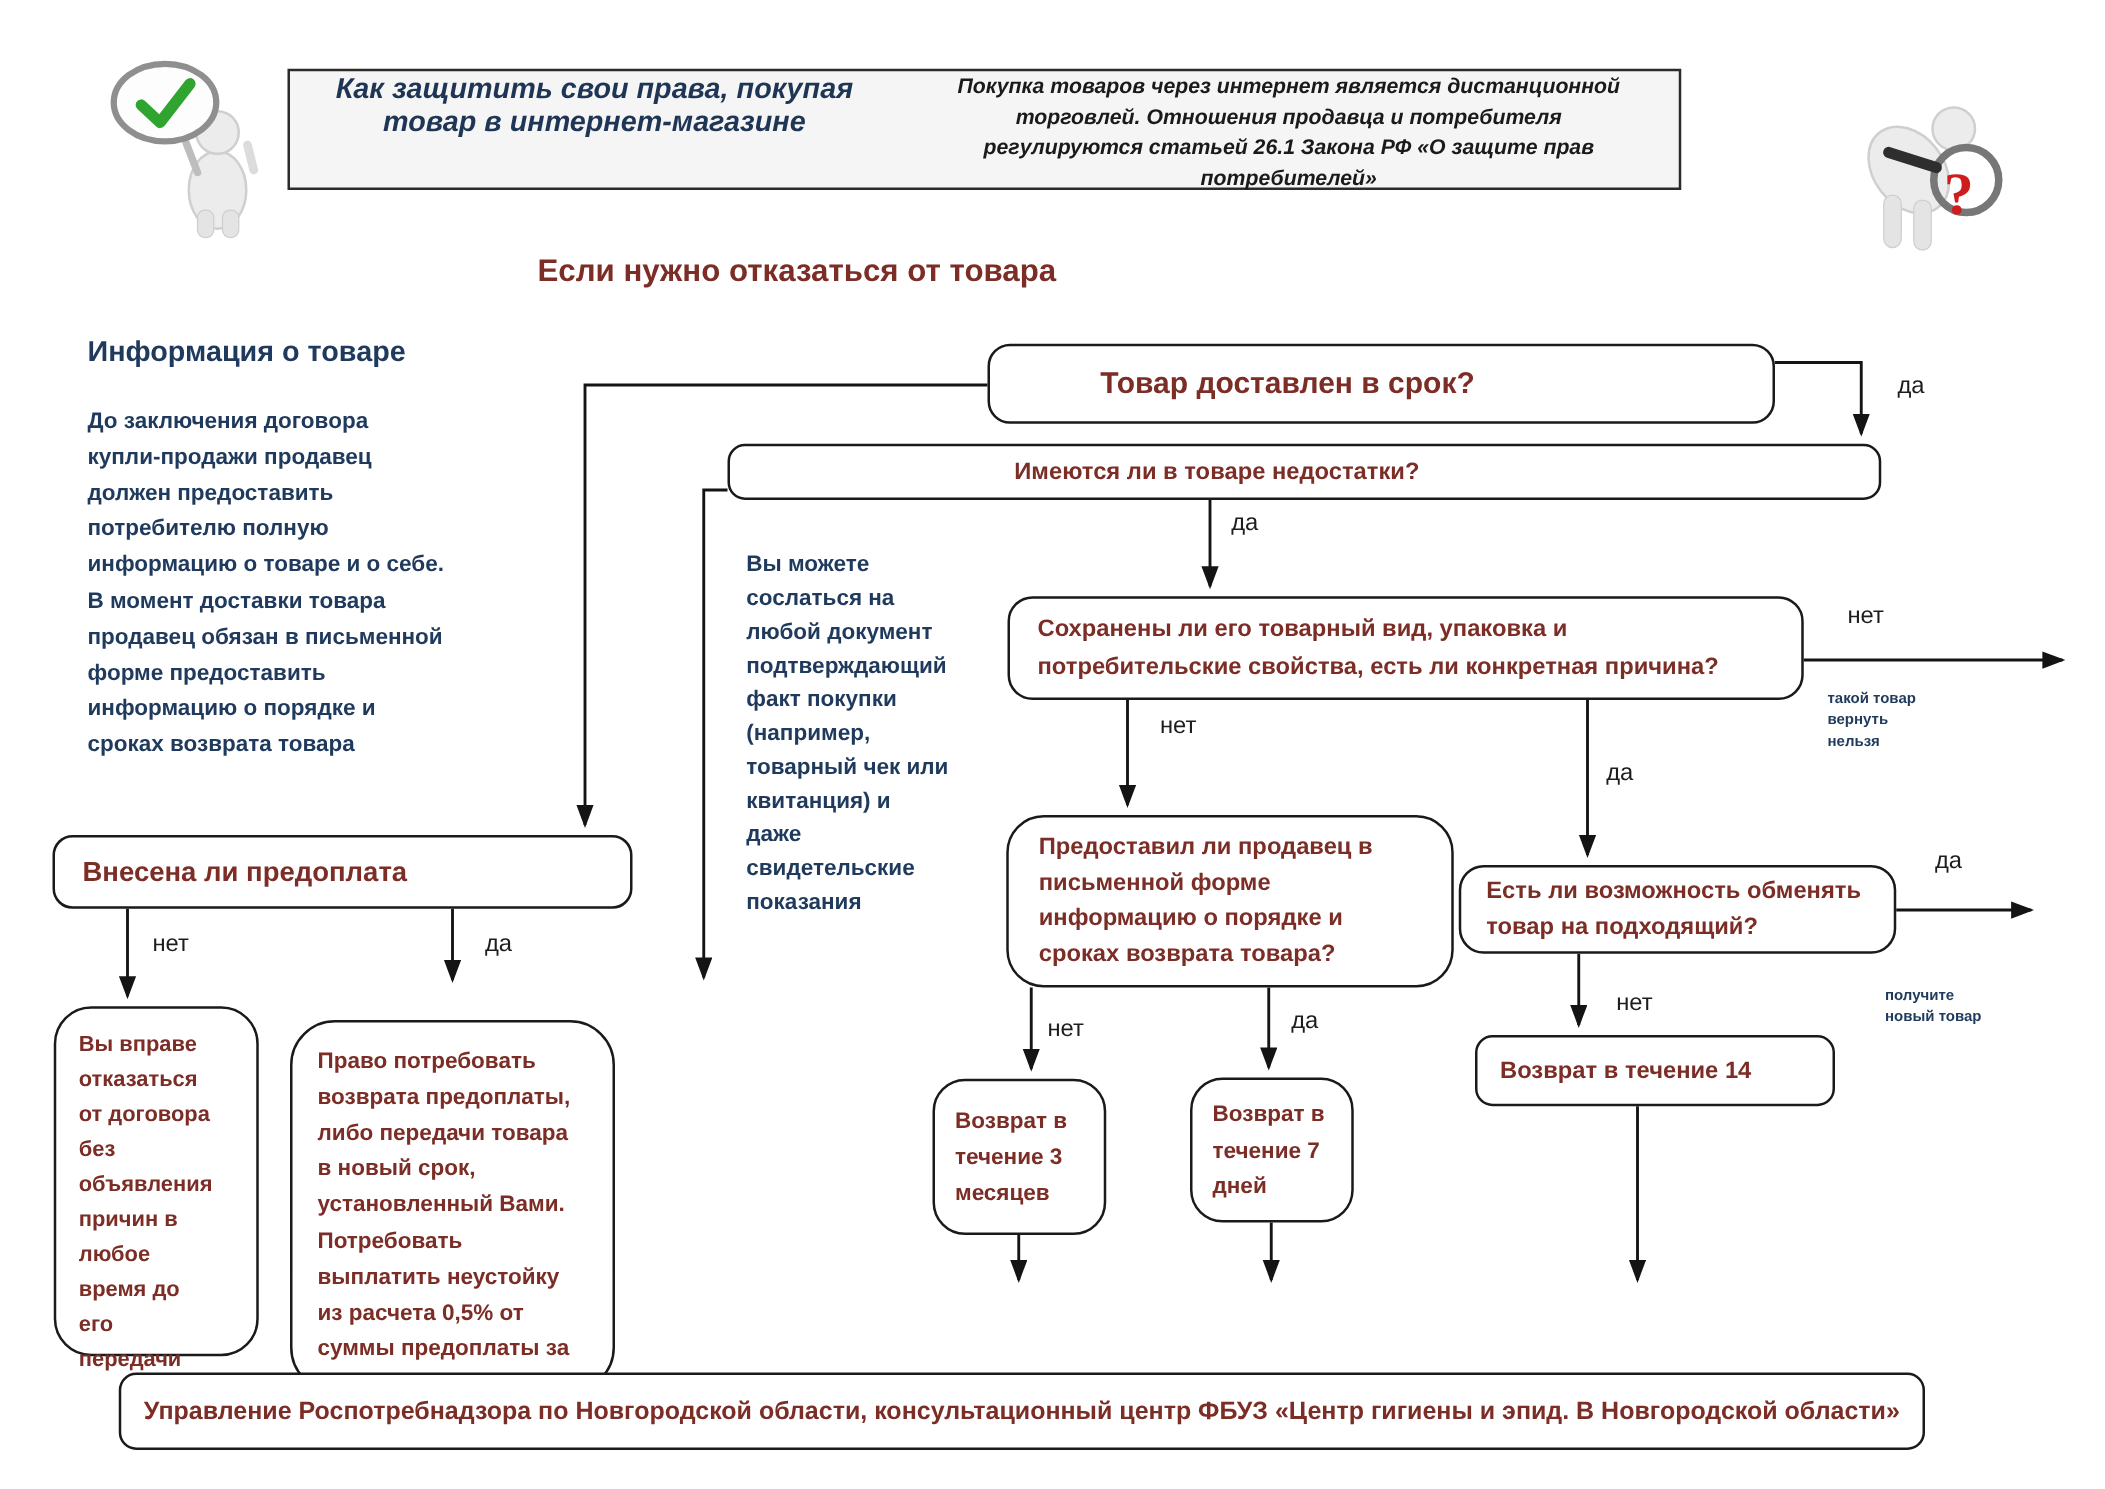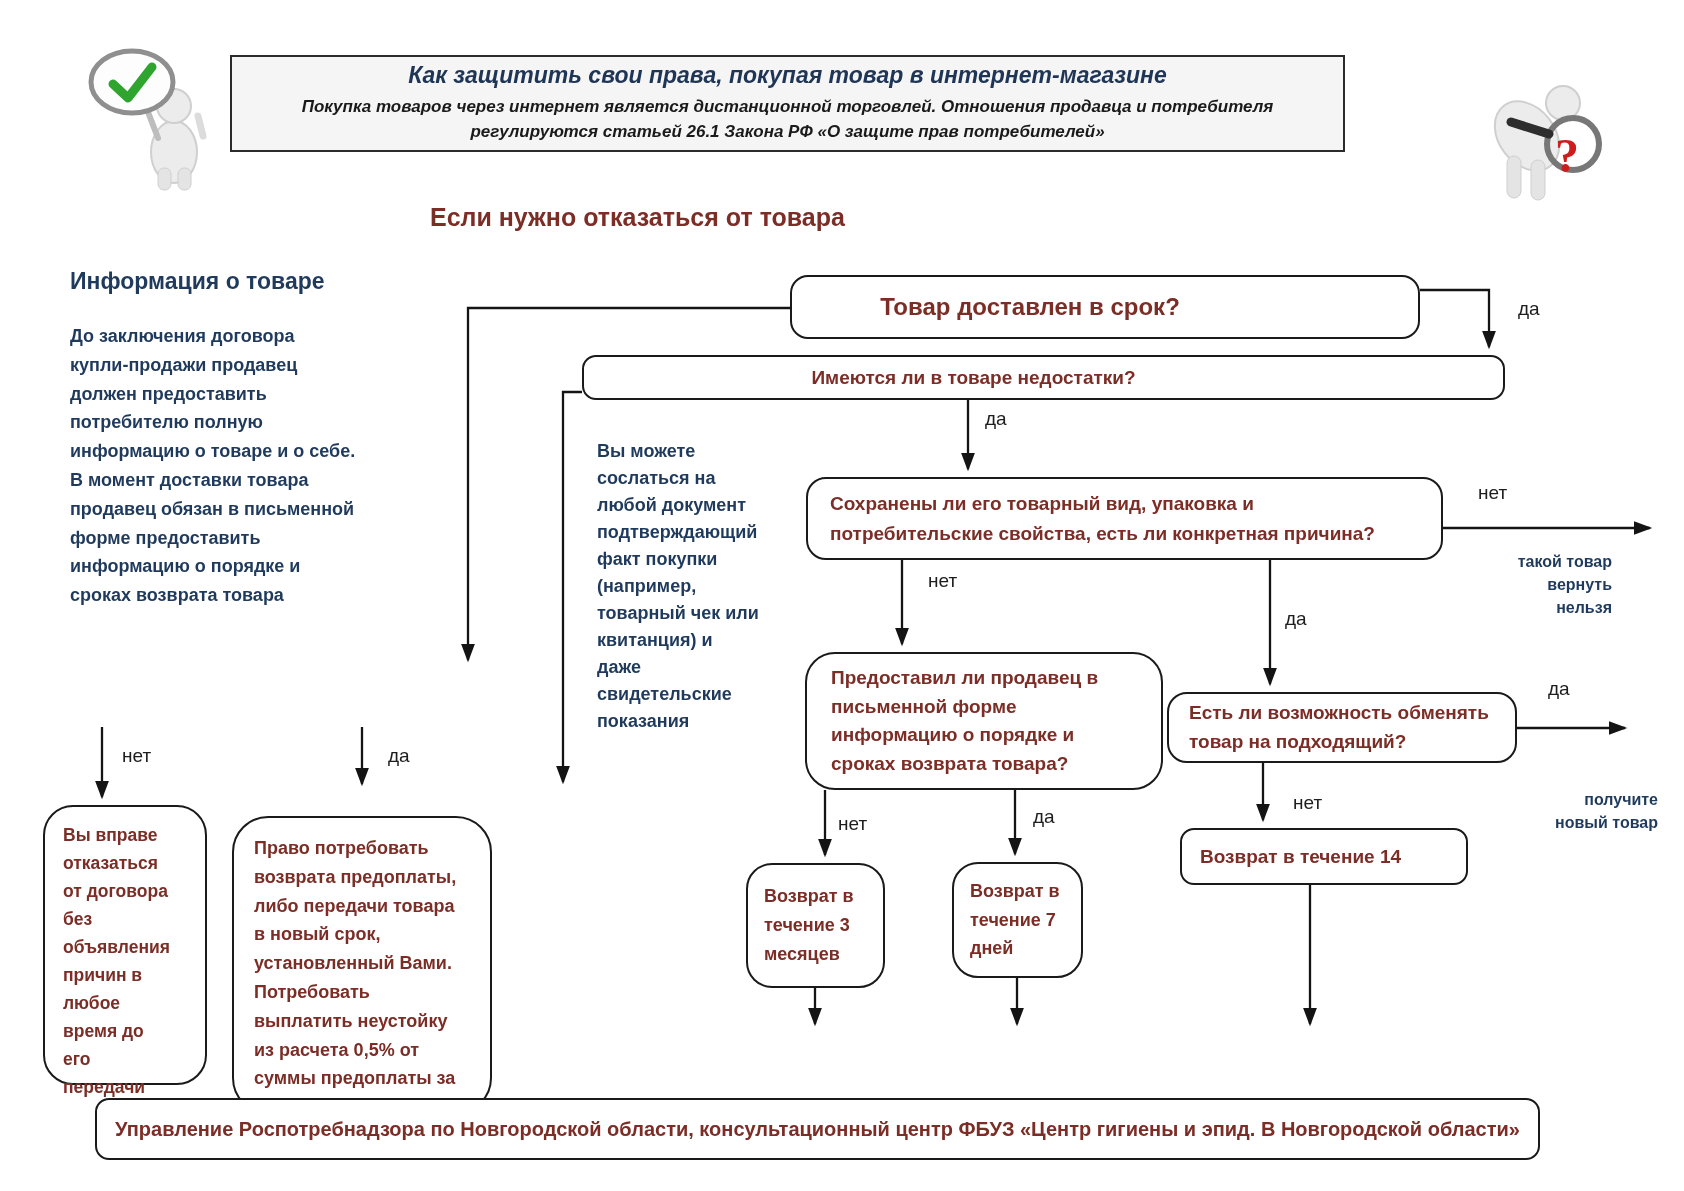--- a/index.html
+++ b/index.html
@@ -8,29 +8,29 @@
   .pre{white-space:pre-line;}
   svg.edges{position:absolute;left:0;top:0;pointer-events:none;}
   .node{position:absolute;box-sizing:border-box;background:#ffffff;
         border:2.4px solid #1a1a1a;color:#7b2d26;font-weight:bold;
         display:flex;align-items:center;}
   .node.center{justify-content:center;text-align:center;}
   .edge-label{position:absolute;font-size:19px;color:#1d1d1d;}
   .navy{color:#1f3a5c;font-weight:bold;}
   .header-box{position:absolute;left:230px;top:55px;width:1115px;height:97px;
         background:#f5f5f5;border:2.4px solid #2b2b2b;box-sizing:border-box;
-        display:flex;flex-direction:column;justify-content:center;text-align:center;}
+        display:flex;flex-direction:row;justify-content:center;text-align:center;}
   .header-title{font-size:23px;font-style:italic;font-weight:bold;color:#1f3555;margin:0 0 6px 0;}
   .header-sub{font-size:17px;font-style:italic;font-weight:bold;color:#1a1a1a;line-height:1.45;margin:0;}
   .section-title{position:absolute;left:430px;top:203px;width:710px;
         font-size:25px;font-weight:bold;color:#7b2d26;}
   .info-heading{position:absolute;left:70px;top:268px;font-size:23px;font-weight:bold;color:#1f3a5c;}
   .info-body{position:absolute;left:70px;top:322px;width:340px;font-size:18px;line-height:1.6;}
   .side-note{position:absolute;left:597px;top:438px;width:200px;font-size:18px;line-height:1.5;}
-  .ann{position:absolute;font-size:16px;line-height:1.45;text-align:right;}
+  .ann{position:absolute;font-size:12px;line-height:1.45;}
   .icon{position:absolute;}
   .q-mark{position:absolute;left:1555px;top:128px;font-size:48px;font-weight:bold;
         color:#cf1d1d;font-family:"Liberation Serif",serif;}
   .footer-bar{position:absolute;left:95px;top:1098px;width:1445px;height:62px;
         border-radius:14px;font-size:20px;justify-content:center;}
 </style>
 </head>
 <body>
 
 <div id="page">
@@ -126,20 +126,21 @@
 потребительские свойства, есть ли конкретная причина?</div>
 
   <div class="node pre" style="left:805px;top:652px;width:358px;height:138px;border-radius:30px;font-size:19px;line-height:1.5;padding-left:24px;">Предоставил ли продавец в
 письменной форме
 информацию о порядке и
 сроках возврата товара?</div>
 
   <div class="node pre" style="left:1167px;top:692px;width:350px;height:71px;border-radius:20px;font-size:19px;line-height:1.5;padding-left:20px;">Есть ли возможность обменять
 товар на подходящий?</div>
 
+  <div class="node" style="left:42px;top:668px;width:464px;height:59px;border-radius:16px;font-size:22px;padding-left:22px;">Внесена ли предоплата</div>
 
   <div class="node pre" style="left:43px;top:805px;width:164px;height:280px;border-radius:30px;font-size:17.5px;line-height:1.6;padding-left:18px;align-items:flex-start;padding-top:14px;">Вы вправе
 отказаться
 от договора
 без
 объявления
 причин в
 любое
 время до
 его

